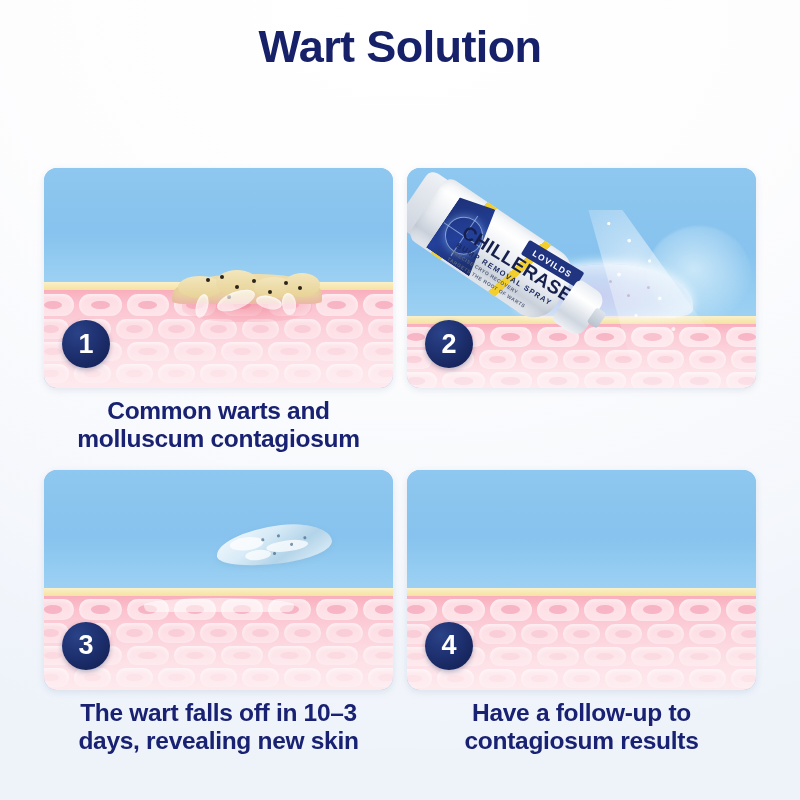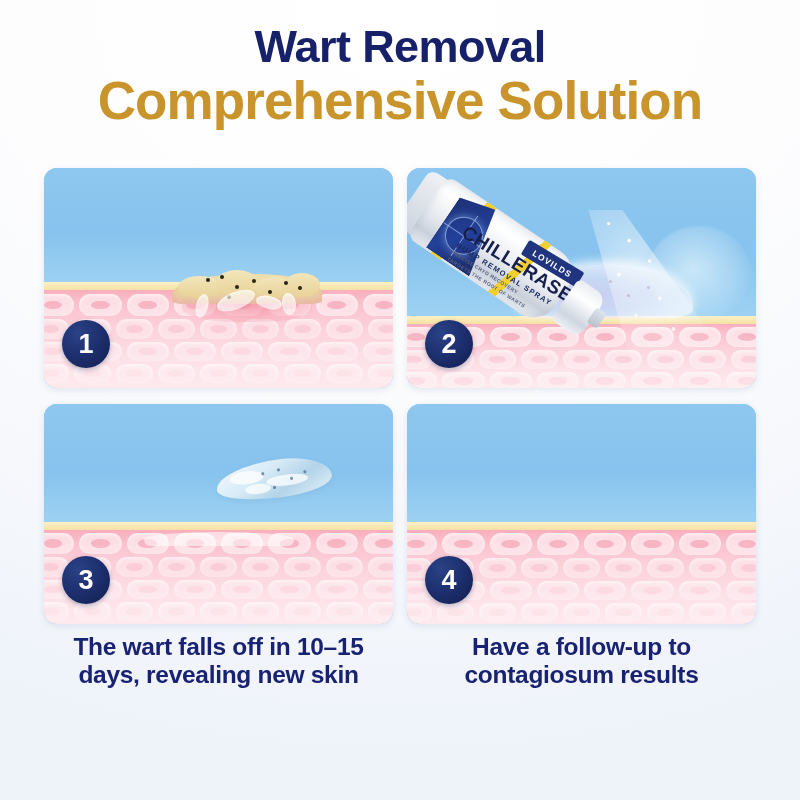--- a/index.html
+++ b/index.html
@@ -400,22 +400,21 @@
     letter-spacing: -0.3px;
     white-space: pre-line;
   }
 </style>
 </head>
 <body>
 
 <div class="poster">
 
   <div class="header">
-    <h1 class="title-main">Wart Removal</h1>
-    <h2 class="title-sub">Comprehensive Solution</h2>
+    <h1 class="title-main">Wart Solution</h1>
   </div>
 
   <div class="grid">
 
     <div class="step">
       <div class="panel">
         <div class="air" style="height:118px;"></div>
         <div class="epidermis" style="top:114px;"></div>
         <div class="dermis" style="top:122px;">
           <div class="cells">
@@ -480,20 +479,22 @@
           <div class="dot" style="left:126px;top:22px;"></div>
           <div class="dot" style="left:55px; top:31px;"></div>
           <div class="papilla" style="left:24px; top:30px; width:12px; height:24px; transform:rotate(14deg);"></div>
           <div class="papilla" style="left:44px; top:28px; width:40px; height:17px; transform:rotate(-22deg);"></div>
           <div class="papilla" style="left:84px; top:32px; width:26px; height:13px; transform:rotate(12deg);"></div>
           <div class="papilla" style="left:110px;top:29px; width:14px; height:22px; transform:rotate(-8deg);"></div>
         </div>
 
         <div class="badge">1</div>
       </div>
+      <div class="caption">Common warts and
+molluscum contagiosum</div>
     </div>
 
     <div class="step">
       <div class="panel">
         <div class="air" style="height:152px;"></div>
         <div class="epidermis" style="top:148px;"></div>
         <div class="dermis" style="top:156px;">
           <div class="cells">
             <div class="cell-row top" style="top:3px;height:20px;">
               <div class="cell"></div>
@@ -623,21 +624,21 @@
           <div class="scab-flake" style="left:28px; top:22px; width:26px; height:10px;"></div>
           <div class="scab-dot" style="left:46px; top:11px;"></div>
           <div class="scab-dot" style="left:62px; top:9px;"></div>
           <div class="scab-dot" style="left:74px; top:19px;"></div>
           <div class="scab-dot" style="left:56px; top:26px;"></div>
           <div class="scab-dot" style="left:88px; top:14px;"></div>
         </div>
 
         <div class="badge">3</div>
       </div>
-      <div class="caption">The wart falls off in 10–15
+      <div class="caption">The wart falls off in 10–3
 days, revealing new skin</div>
     </div>
 
     <div class="step">
       <div class="panel">
         <div class="air" style="height:122px;"></div>
         <div class="epidermis" style="top:118px;"></div>
         <div class="dermis" style="top:126px;">
           <div class="cells">
             <div class="cell-row top" style="top:3px;height:22px;">

